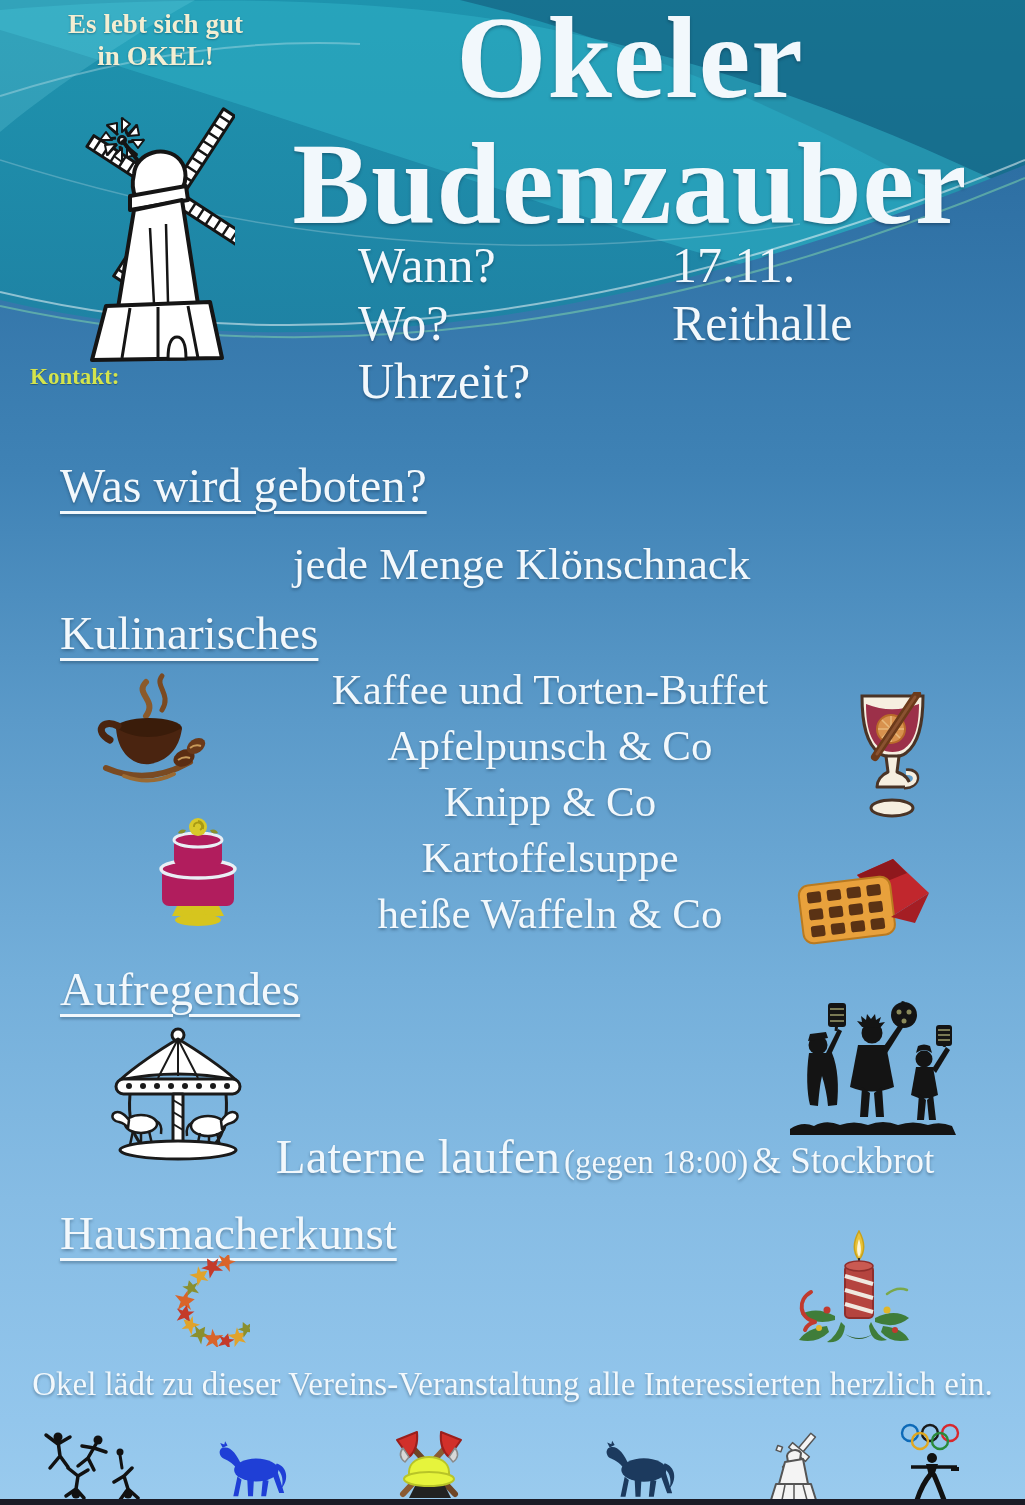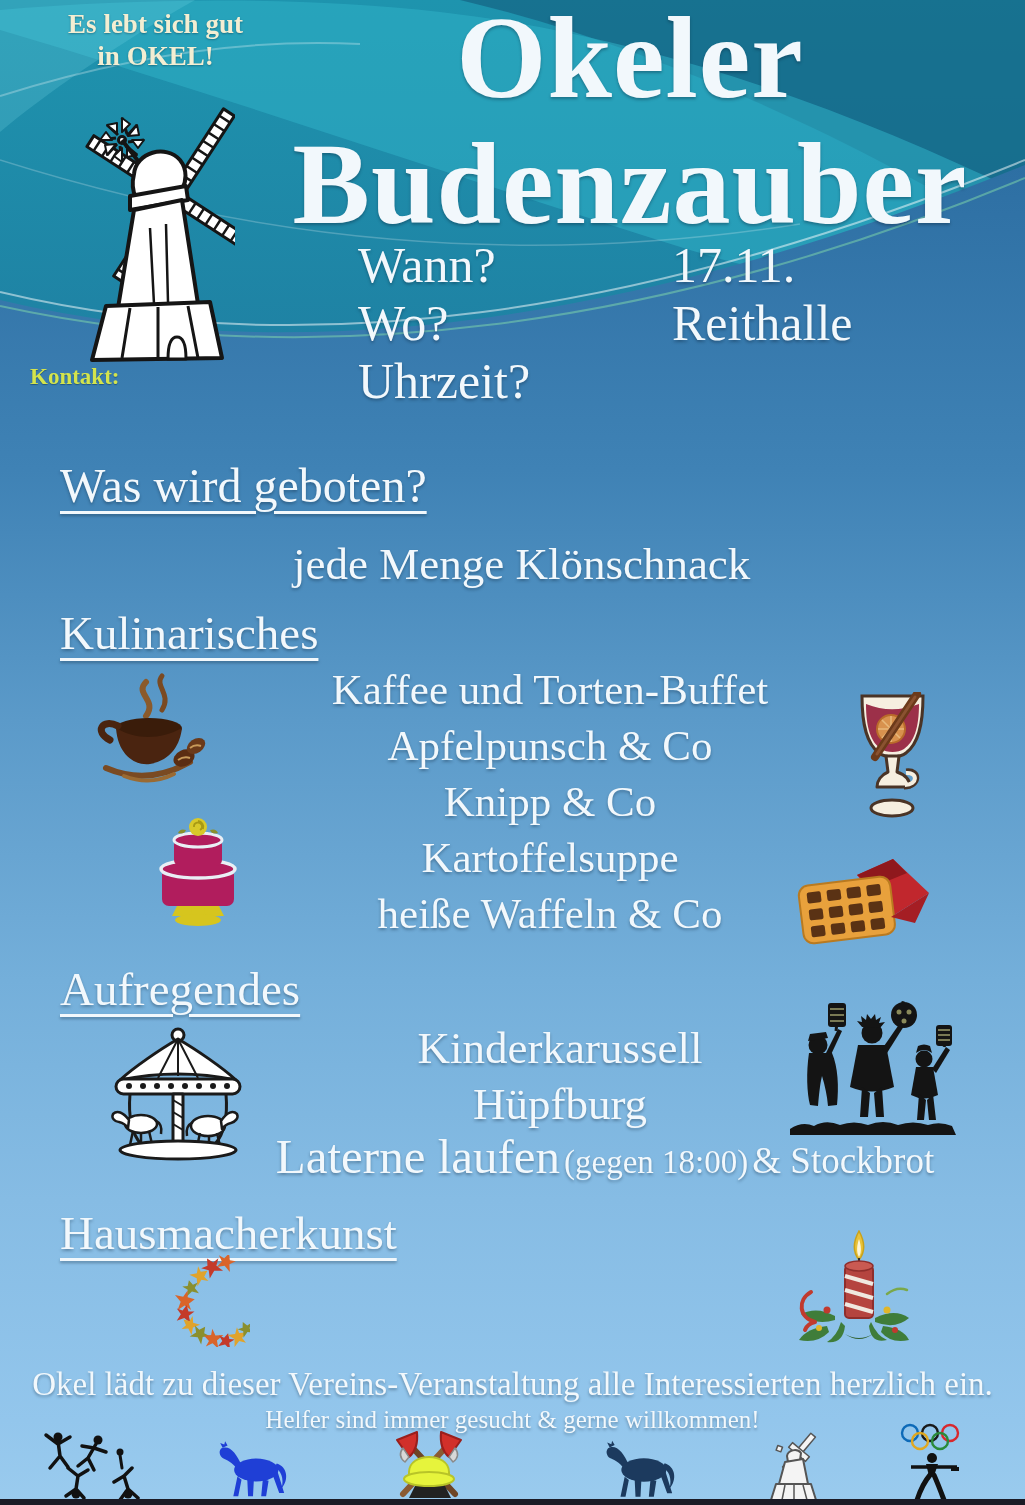--- a/index.html
+++ b/index.html
@@ -194,24 +194,20 @@
         <rect x="14" y="69" width="14" height="11" rx="2"></rect>
           <rect x="34" y="69" width="14" height="11" rx="2"></rect>
         <rect x="54" y="69" width="14" height="11" rx="2"></rect>
           <rect x="74" y="69" width="14" height="11" rx="2"></rect>
       </g>
     </g>
     <path d="M96,64 L134,40 L120,70 Z" fill="#a51e24"></path>
   </svg>
 
   <div class="abs wtxt sec-heading exci-h">Aufregendes</div>
-  <div class="abs wtxt exci-list">
-    <div>Kinderkarussell</div>
-    <div>Hüpfburg</div>
-  </div>
   <div class="abs wtxt lantern-line">
     <span class="lantern-main">Laterne laufen</span>
     <span class="lantern-paren">(gegen 18:00)</span>
     <span class="lantern-suffix">&amp; Stockbrot</span>
   </div>
 
   <svg class="abs icon" style="left:103px;top:1026px" width="150" height="135" viewBox="0 0 150 135">
     <g stroke="#1a1a1a" fill="#ffffff" stroke-width="3" stroke-linejoin="round">
       <circle cx="75" cy="9" r="6"></circle>
       <path d="M75,13 C56,24 30,42 17,54 Q75,42 133,54 C120,42 94,24 75,13 Z"></path>
@@ -321,21 +317,20 @@
     <path d="M70,104 q14,8 28,0 q-14,10 -28,0 Z" fill="#2e5f2c"></path>
     <path d="M36,62 C22,70 24,88 40,92 M40,92 q-8,2 -10,8" fill="none" stroke="#c13a2e" stroke-width="4" stroke-linecap="round"></path>
     <circle cx="52" cy="80" r="3.5" fill="#c13a2e"></circle>
       <circle cx="44" cy="98" r="3" fill="#e0b62a"></circle>
     <circle cx="112" cy="80" r="3.5" fill="#e0b62a"></circle>
       <circle cx="120" cy="100" r="3" fill="#c13a2e"></circle>
     <path d="M112,64 q10,-8 20,-4" fill="none" stroke="#7aa84a" stroke-width="2.5" stroke-linecap="round"></path>
   </svg>
 
   <div class="abs wtxt footer1">Okel lädt zu dieser Vereins-Veranstaltung alle Interessierten herzlich ein.</div>
-  <div class="abs wtxt footer2">Helfer sind immer gesucht &amp; gerne willkommen!</div>
 
   <svg class="abs icon" style="left:32px;top:1430px" width="135" height="72" viewBox="0 0 135 72">
     <g stroke="#111" stroke-width="3.5" stroke-linecap="round" fill="#111">
       <circle cx="26" cy="7" r="4.5" stroke="none"></circle>
       <path d="M26,11 L28,26 M26,14 L14,5 M26,14 L38,7 M28,26 L18,38 M28,26 L36,37" fill="none"></path>
       <circle cx="66" cy="10" r="4.5" stroke="none"></circle>
       <path d="M64,14 L56,28 M62,18 L74,22 M62,18 L50,16 M56,28 L62,40 M56,28 L46,36" fill="none"></path>
       <circle cx="88" cy="22" r="3.5" stroke="none"></circle>
       <path d="M88,25 L90,38" fill="none" stroke-width="3"></path>
       <circle cx="44" cy="64" r="4.5" stroke="none"></circle>

